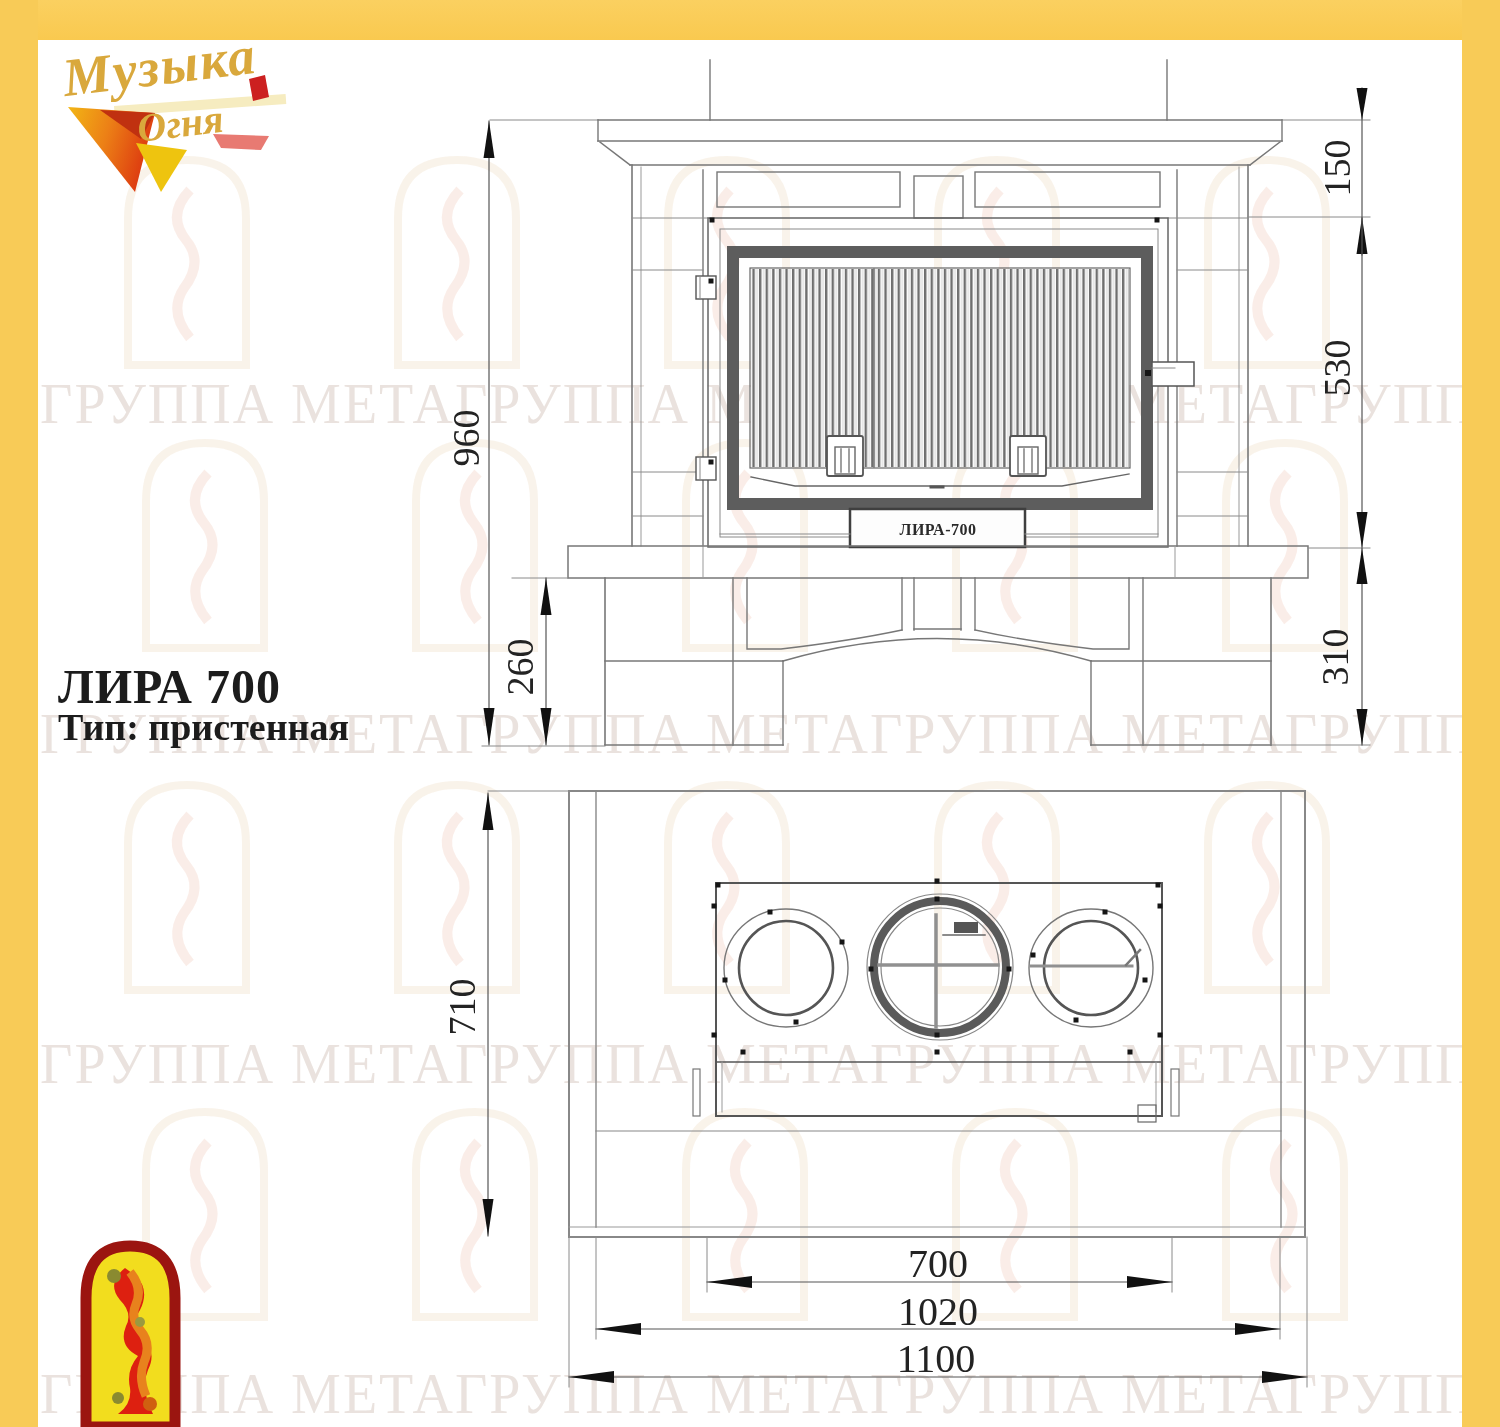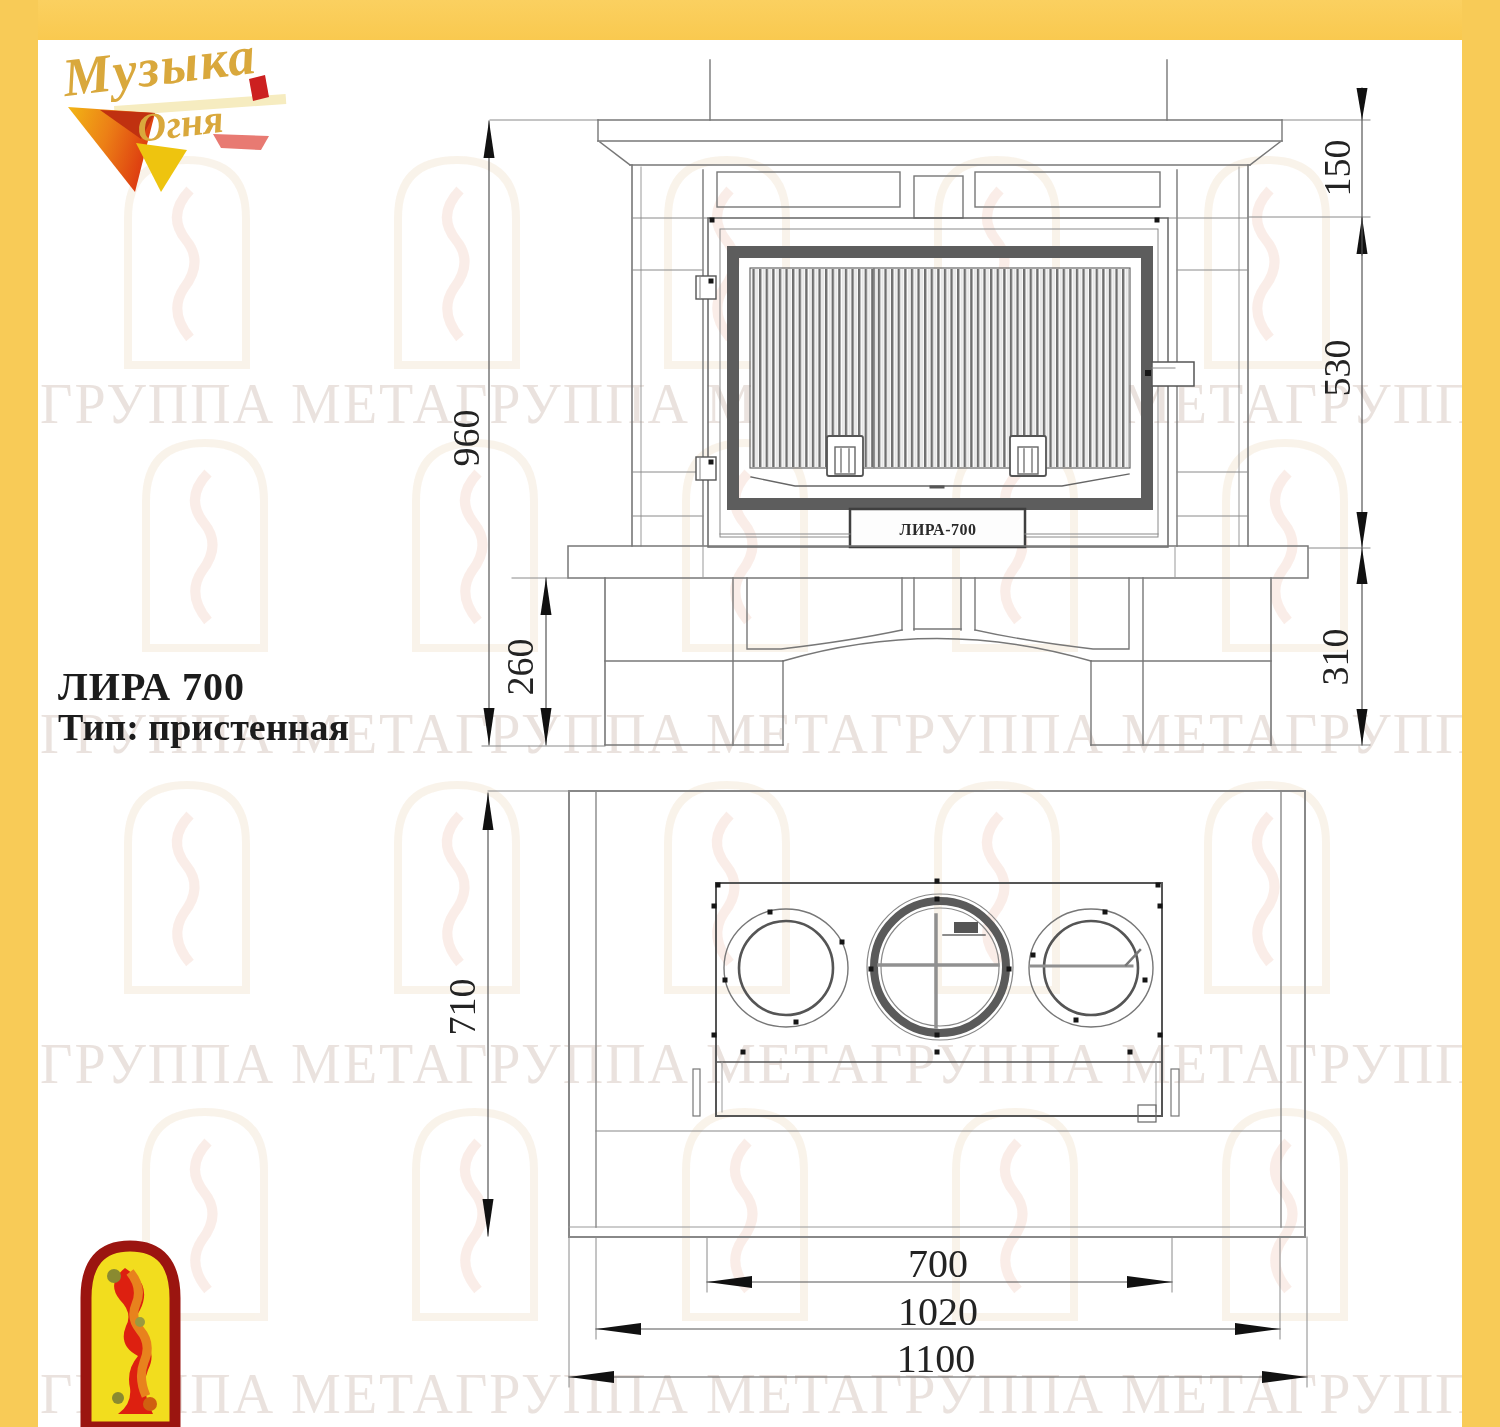--- a/index.html
+++ b/index.html
@@ -408,21 +408,21 @@
       <line x1="569" y1="1237" x2="569" y2="1387" stroke-width="1.0" stroke="#8a8a8a"></line>
       <line x1="1307" y1="1237" x2="1307" y2="1387" stroke-width="1.0" stroke="#8a8a8a"></line>
       <line x1="569" y1="1377" x2="1307" y2="1377" stroke-width="1.2" stroke="#555"></line>
       <path d="M569 1377 L614 1371 L614 1383 Z" fill="#111" stroke="none"></path>
       <path d="M1307 1377 L1262 1371 L1262 1383 Z" fill="#111" stroke="none"></path>
       <text x="936" y="1372" font-family="Liberation Serif" font-size="40" fill="#232323" text-anchor="middle" stroke="none">1100</text>
     </g>
 </svg>
 
 <div class="spec">
-  <div style="font-size:40px;letter-spacing:1px;">ЛИРА 700</div>
+  <div style="font-size:48px;letter-spacing:1px;">ЛИРА 700</div>
   <div>Тип: пристенная</div>
 </div>
 
 <svg class="abs" style="left:78px;top:1238px;" width="105" height="189" viewBox="0 0 105 189">
   <path d="M8 189 L8 60 Q8 8 52 8 Q97 8 97 60 L97 189 Z" fill="#f2dd1e" stroke="#9b1510" stroke-width="11"></path>
   <path d="M47 30 Q28 45 42 62 Q55 75 48 88 Q40 108 60 118 Q48 132 52 150 Q54 166 40 176 L75 176 Q62 150 70 132 Q80 112 62 98 Q52 88 62 72 Q72 52 58 38 Z" fill="#dd2010"></path>
   <path d="M52 34 Q65 50 58 66 Q52 80 62 92 Q74 106 66 124 Q60 140 68 158" stroke="#e8821d" stroke-width="9" fill="none"></path>
   <circle cx="36" cy="38" r="7" fill="#8a8a30"></circle>
   <circle cx="62" cy="84" r="5" fill="#9a9a40"></circle>
   <circle cx="40" cy="160" r="6" fill="#8a8a30"></circle>

